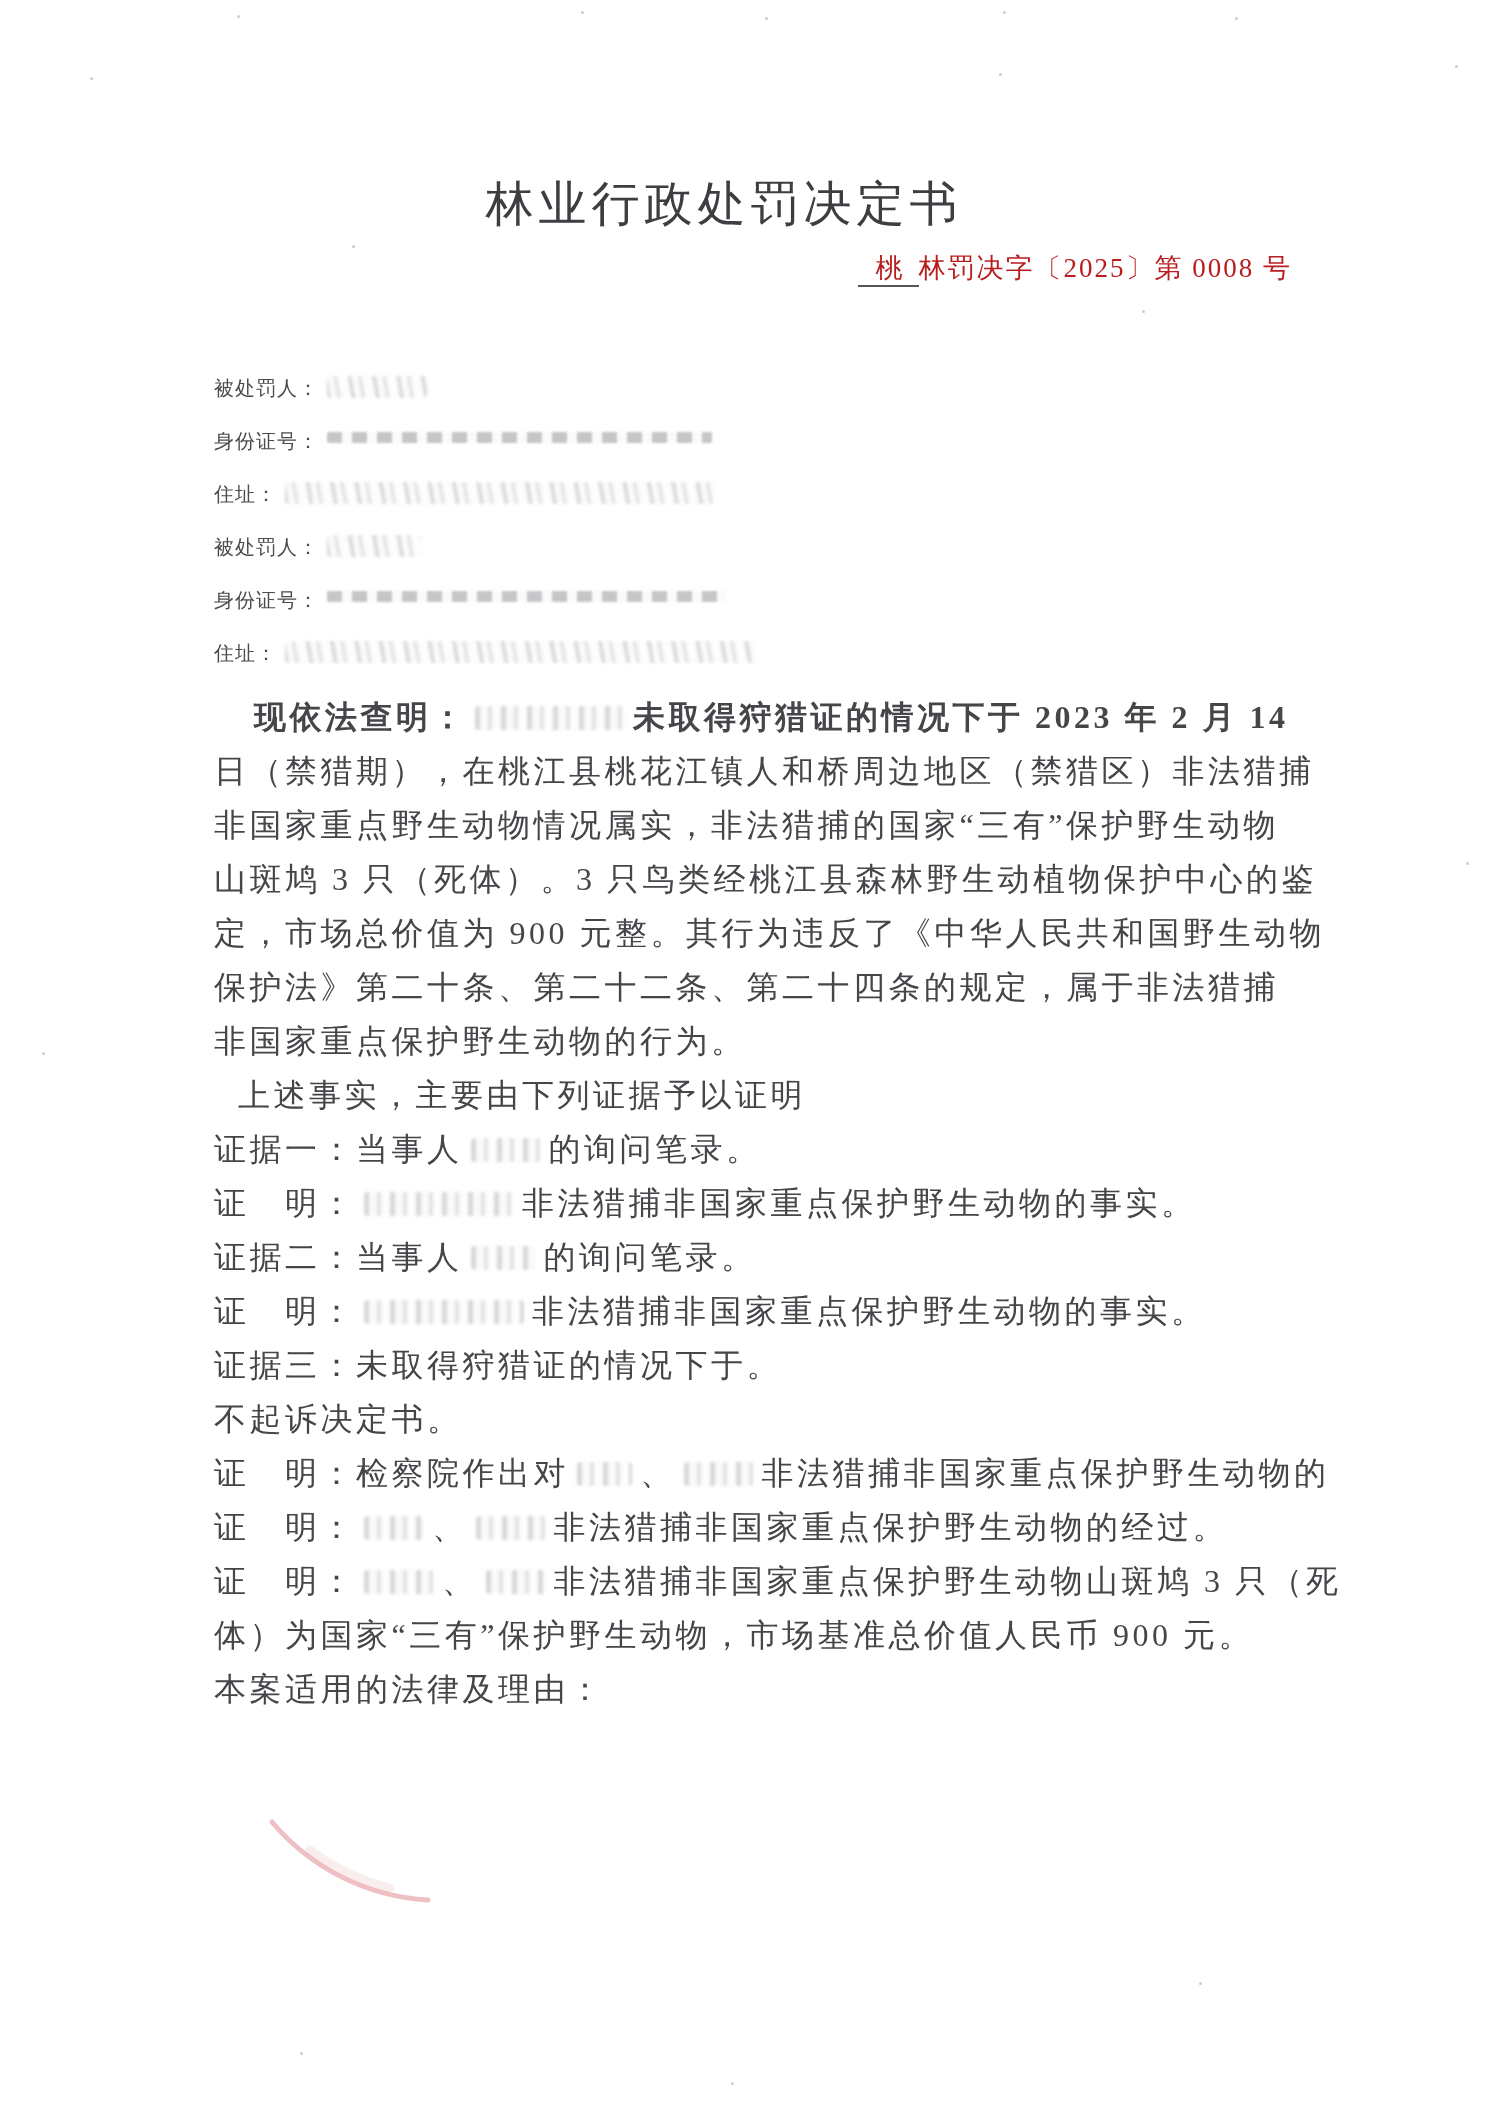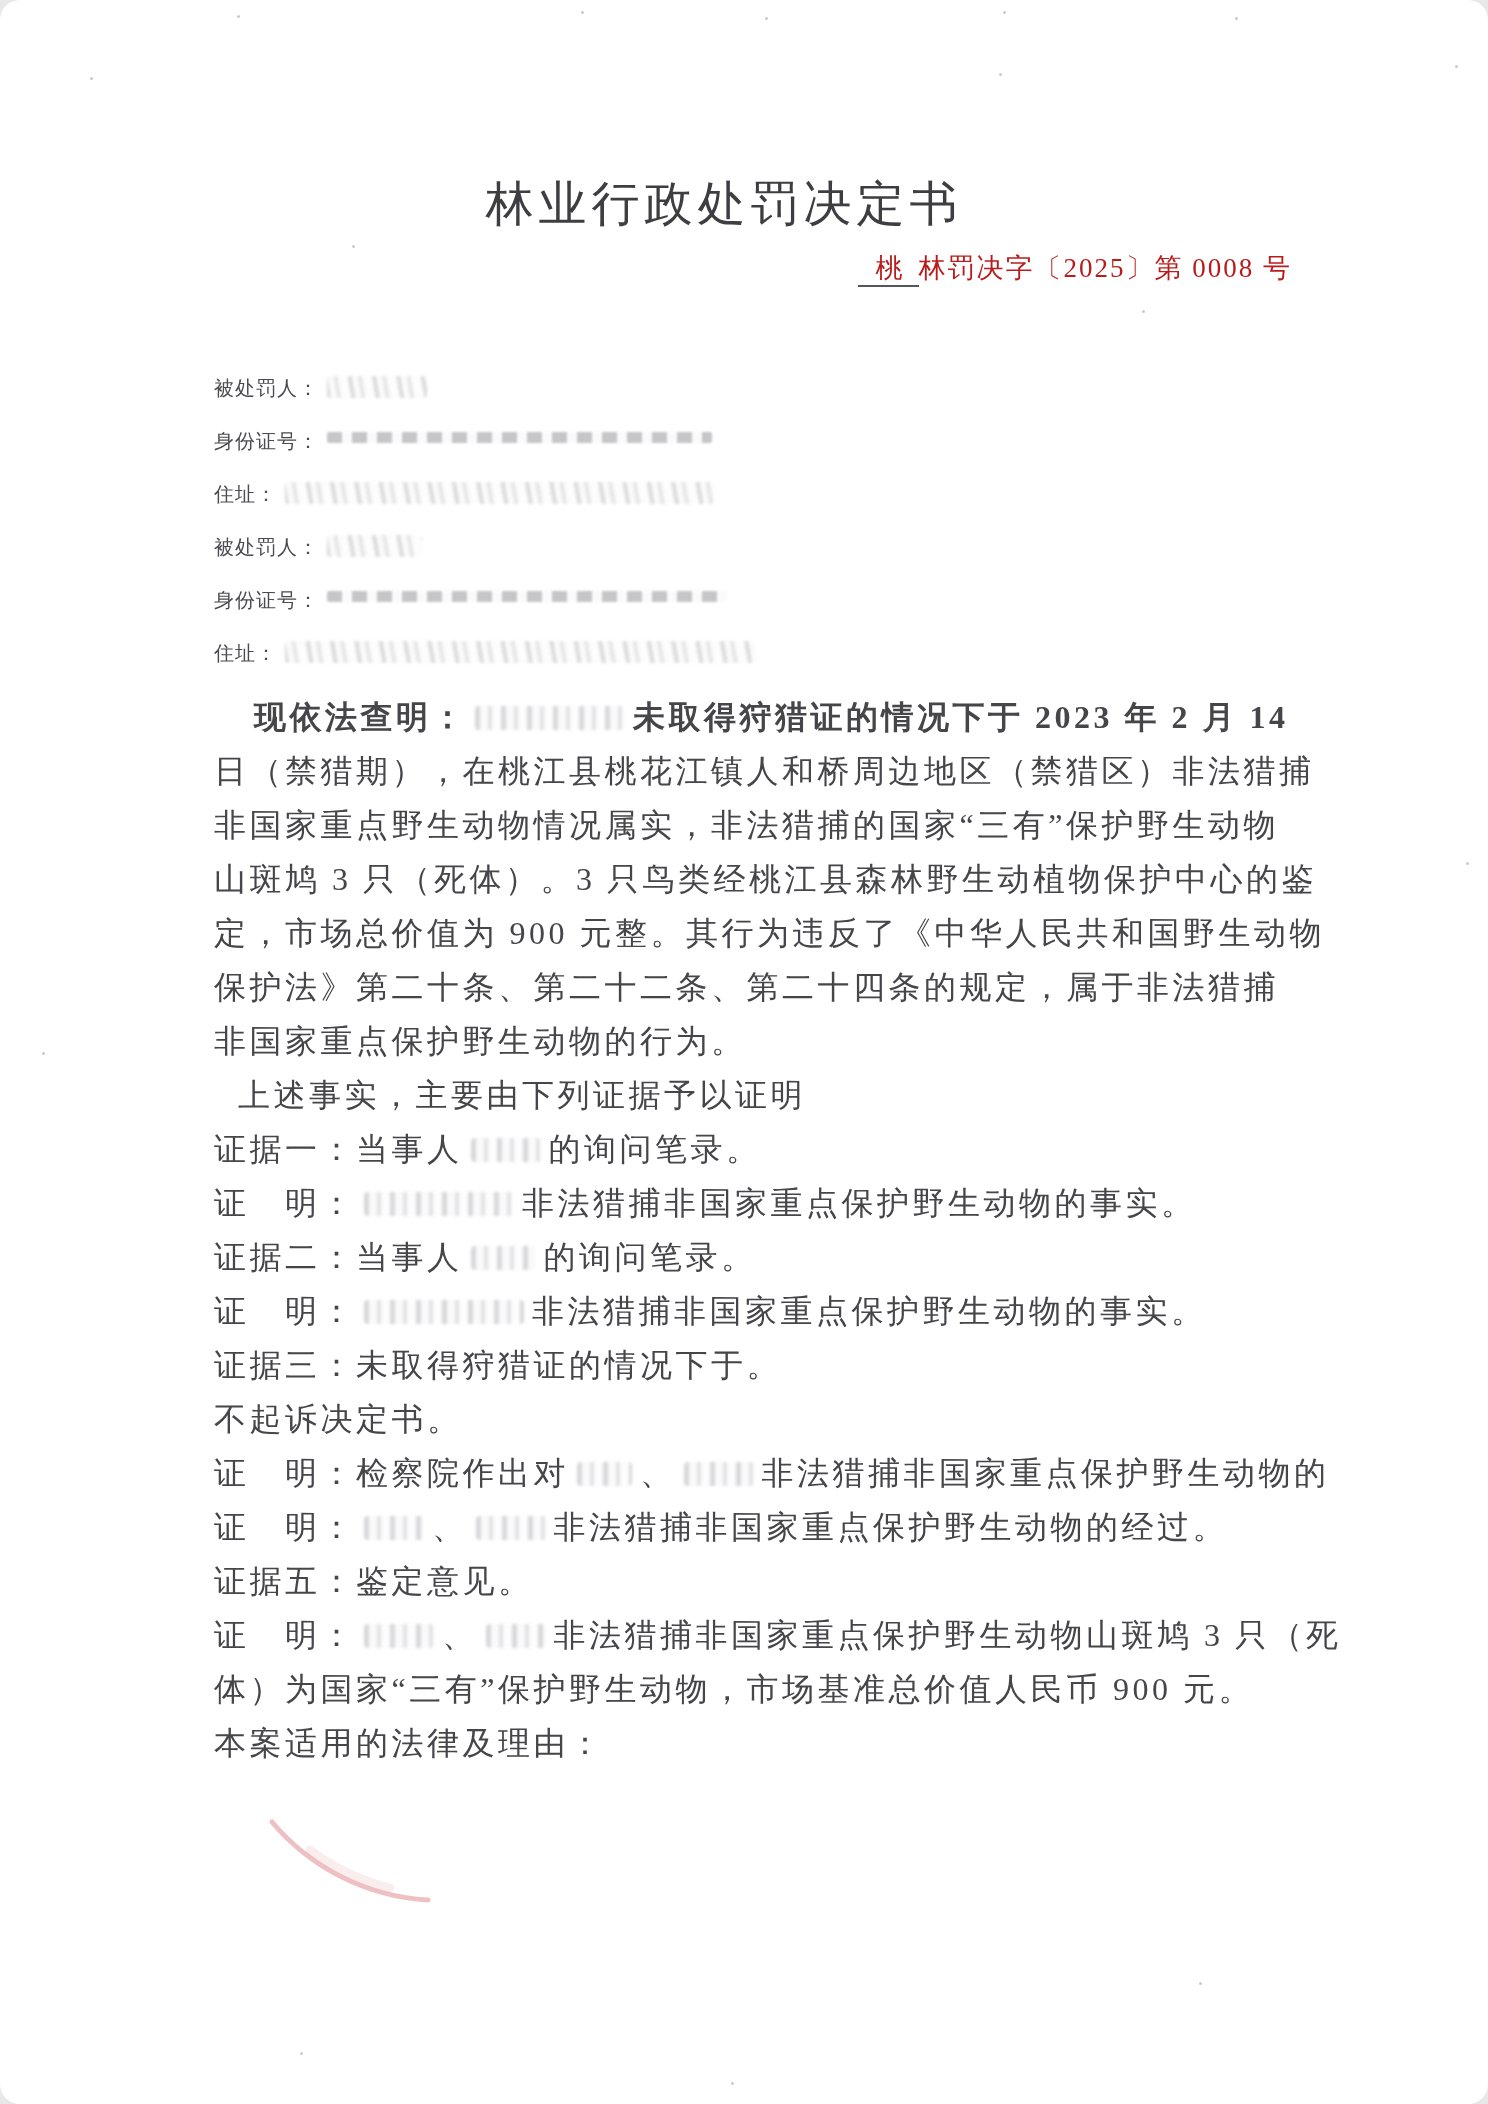--- a/index.html
+++ b/index.html
@@ -4,21 +4,20 @@
 <style>
   html,body{margin:0;padding:0;background:#e8e8e8;}
   .page{
     position:relative;
     width:1488px;height:2104px;
     margin:0 auto;
     background:#ffffff;
     overflow:hidden;
     font-family:"Liberation Serif","DejaVu Serif",serif;
     color:#46464b;
-    border-radius:20px;
   }
   
   .doc-title{
     position:absolute;top:172px;left:0;width:100%;
     text-align:center;
     transform:translateX(-20px);
     font-size:48px;letter-spacing:5px;
     font-weight:500;color:#3d3d42;
   }
   
@@ -117,21 +116,20 @@
       <div class="body-line"><span>非国家重点保护野生动物的行为。</span></div>
       <div class="body-line" style="padding-left: 24px;"><span>上述事实，主要由下列证据予以证明</span></div>
       <div class="body-line"><span>证据一：当事人</span><span class="smudge inline" style="width: 70px;"></span><span>的询问笔录。</span></div>
       <div class="body-line"><span>证　明：</span><span class="smudge inline" style="width: 150px;"></span><span>非法猎捕非国家重点保护野生动物的事实。</span></div>
       <div class="body-line"><span>证据二：当事人</span><span class="smudge inline" style="width: 65px;"></span><span>的询问笔录。</span></div>
       <div class="body-line"><span>证　明：</span><span class="smudge inline" style="width: 160px;"></span><span>非法猎捕非国家重点保护野生动物的事实。</span></div>
       <div class="body-line"><span>证据三：未取得狩猎证的情况下于。</span></div>
       <div class="body-line"><span>不起诉决定书。</span></div>
       <div class="body-line"><span>证　明：检察院作出对</span><span class="smudge inline" style="width: 55px;"></span><span>、</span><span class="smudge inline" style="width: 70px;"></span><span>非法猎捕非国家重点保护野生动物的</span></div>
       <div class="body-line"><span>证　明：</span><span class="smudge inline" style="width: 60px;"></span><span>、</span><span class="smudge inline" style="width: 70px;"></span><span>非法猎捕非国家重点保护野生动物的经过。</span></div>
-      <div class="body-line"><span>证据五：鉴定意见。</span></div>
       <div class="body-line"><span>证　明：</span><span class="smudge inline" style="width: 70px;"></span><span>、</span><span class="smudge inline" style="width: 60px;"></span><span>非法猎捕非国家重点保护野生动物山斑鸠 3 只（死</span></div>
       <div class="body-line"><span>体）为国家“三有”保护野生动物，市场基准总价值人民币 900 元。</span></div>
       <div class="body-line"><span>本案适用的法律及理由：</span></div>
     </div>
 
   <svg class="stamp-arc" width="260" height="140" viewBox="0 0 260 140">
     <path d="M 32 32 A 220 220 0 0 0 188 110" fill="none" stroke="rgba(214,105,112,0.42)" stroke-width="5" stroke-linecap="round"></path>
     <path d="M 70 60 A 220 220 0 0 0 150 98" fill="none" stroke="rgba(214,105,112,0.12)" stroke-width="9" stroke-linecap="round"></path>
   </svg>
 

